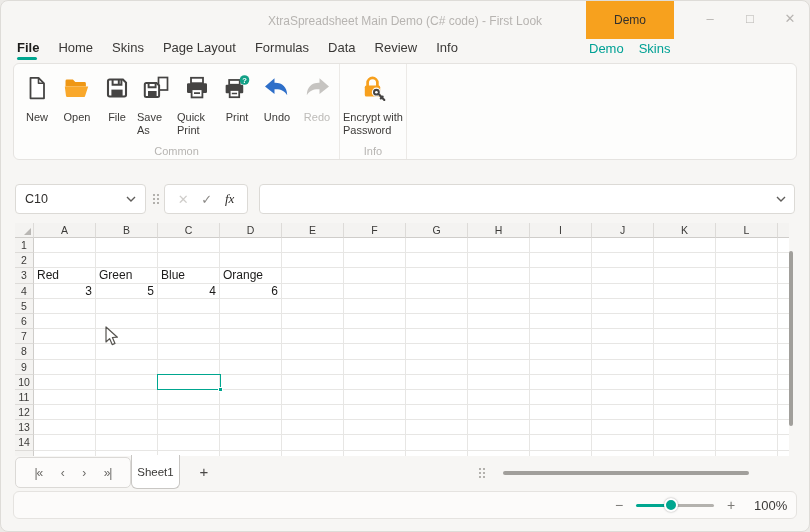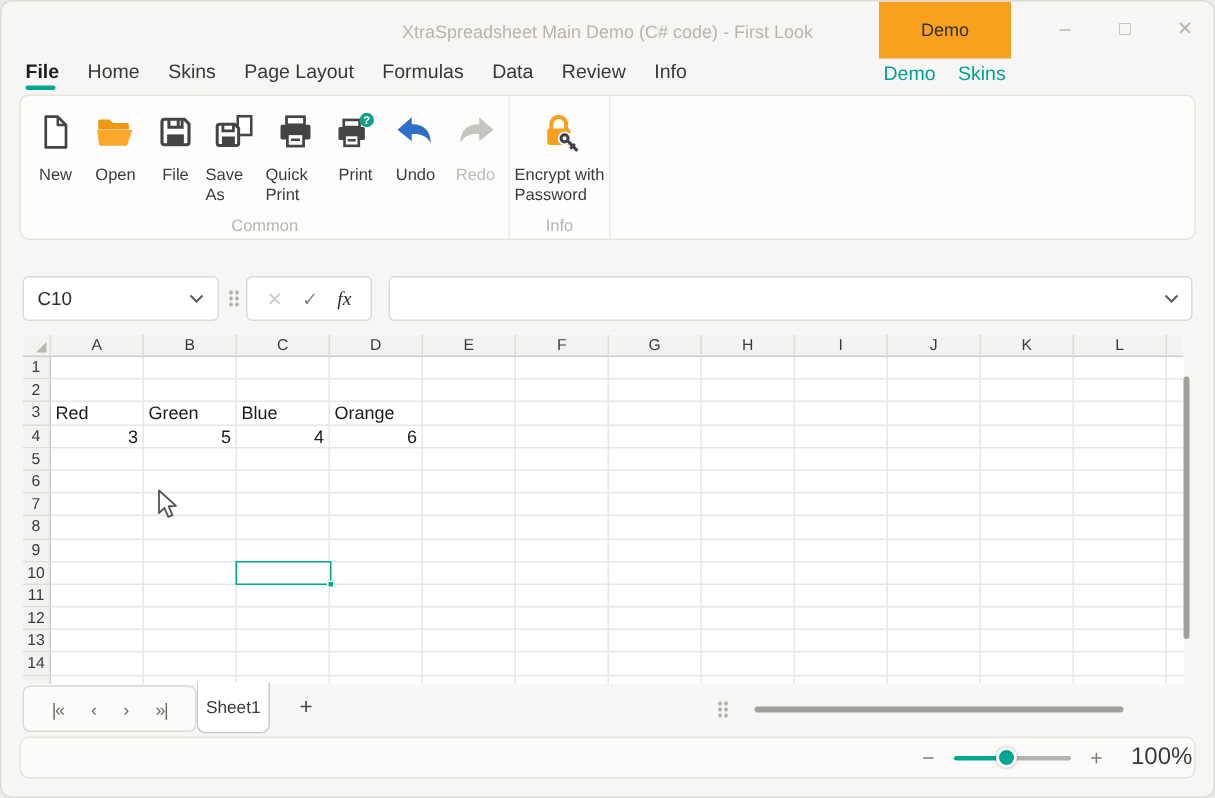--- a/index.html
+++ b/index.html
@@ -71,21 +71,21 @@
   .add-sheet { position:absolute; left:178px; top:4px; width:22px; height:24px; text-align:center; font-size:15px; color:#4a4846; line-height:24px; cursor:pointer; }
   .hs-handle { position:absolute; left:463px; top:11px; cursor:grab; }
   .hs-thumb { position:absolute; left:488px; top:15px; width:246px; height:4px; background:#a19f9b; border-radius:2px; cursor:pointer; }
 
   
   .statusbar { position:absolute; left:12px; top:490px; width:784px; height:28px; background:#fcfbfa; border:1px solid #e5e3e0; border-radius:6px; }
   .zoomctl { position:absolute; right:10px; top:0; height:100%; display:flex; align-items:center; gap:11px; }
   .zbtn { color:#7c7a77; font-size:14px; cursor:pointer; width:12px; text-align:center; }
   .ztrack { position:relative; width:78px; height:3px; border-radius:2px; background:linear-gradient(to right, #00a68f 0 45%, #b4b2ae 45%); cursor:pointer; }
   .zthumb { position:absolute; left:calc(45% - 7px); top:-5.5px; width:14px; height:14px; border-radius:50%; background:#00a68f; border:2px solid #fff; box-shadow:0 0 2px rgba(0,0,0,.35); cursor:grab; }
-  .zlevel { font-size:16px; color:#3c3a38; width:32px; text-align:right; margin-left:6px; }
+  .zlevel { font-size:13px; color:#3c3a38; width:32px; text-align:right; margin-left:6px; }
 </style>
 </head>
 <body>
 
 <div class="window">
 
   <div class="titlebar">
     <div class="app-title">XtraSpreadsheet Main Demo (C# code) - First Look</div>
     <div class="demo-btn">Demo</div>
     <div class="win-controls">

